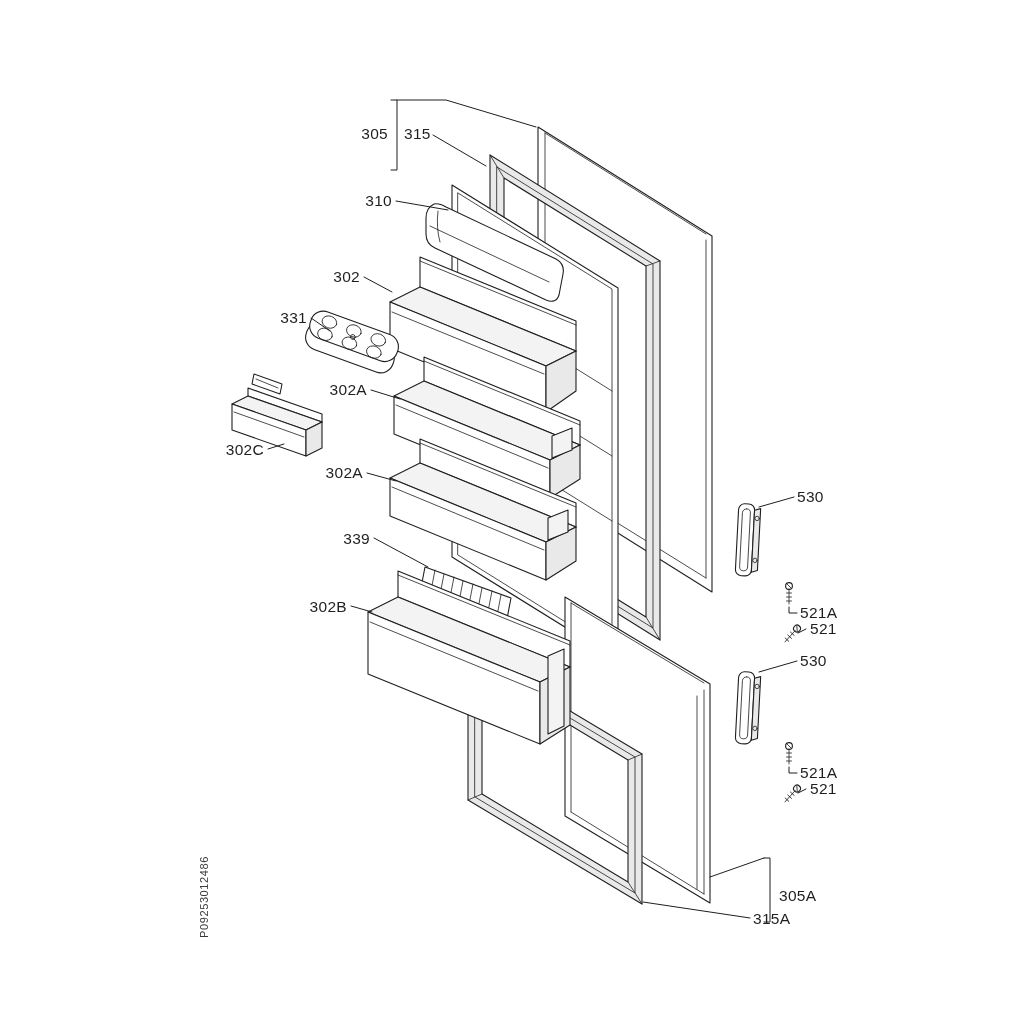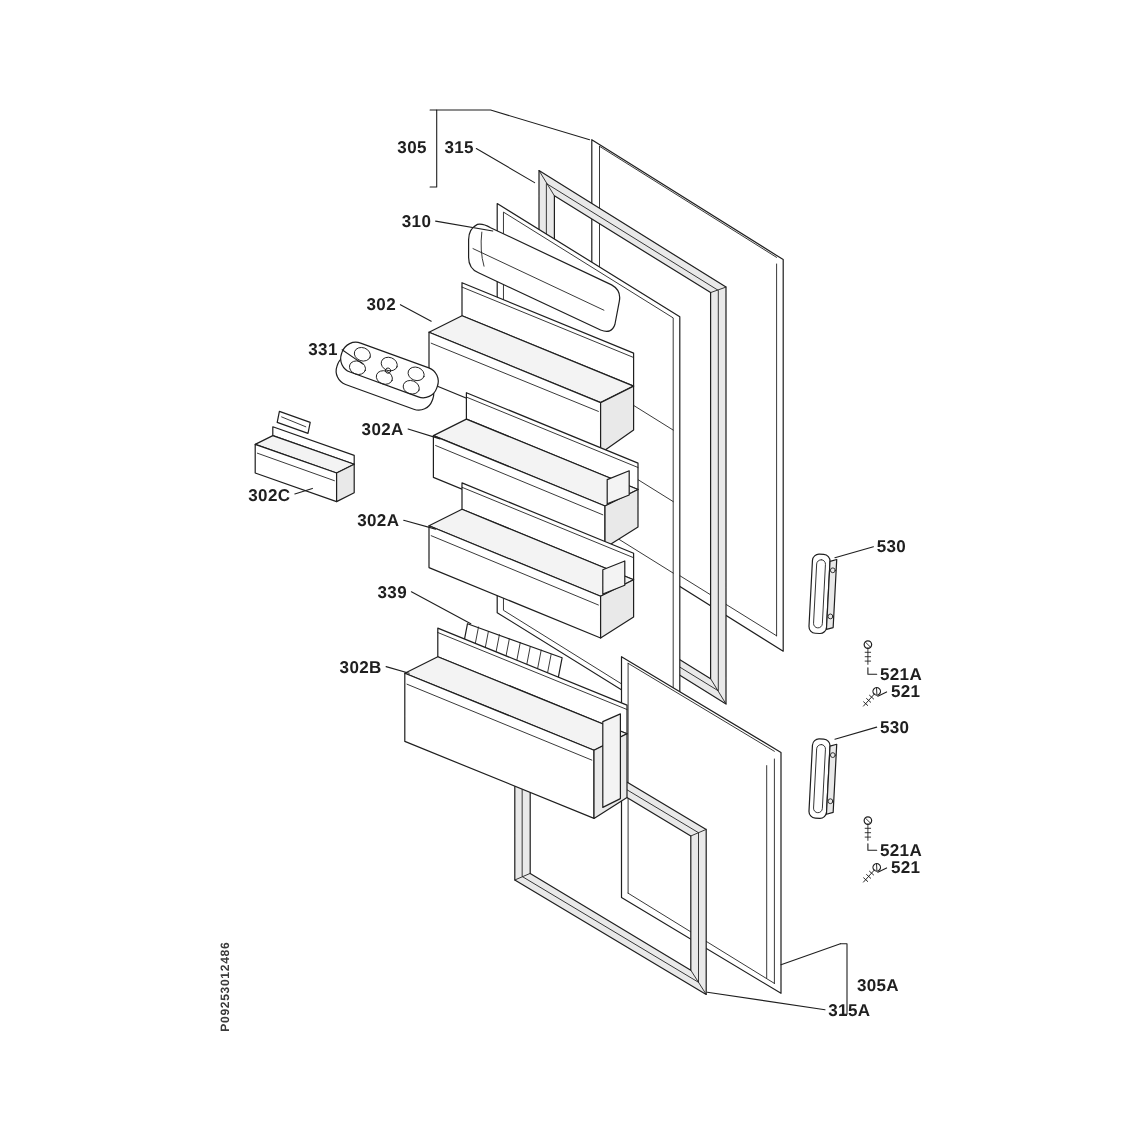--- a/index.html
+++ b/index.html
@@ -2,21 +2,21 @@
 <html style="--ink: #1f1f1f; --paper: #ffffff; --shade-light: #f3f3f3; --shade-mid: #e9e9e9;"><head>
 <meta charset="utf-8">
 <style>
   :root{
     --ink:#1f1f1f;
     --paper:#ffffff;
     --shade-light:#f3f3f3;
     --shade-mid:#e9e9e9;
   }
   html,body{margin:0;padding:0;background:var(--paper);}
-  .stage{width:1024px;height:1024px;position:relative;background:var(--paper);overflow:hidden;font-weight:bold;}
+  .stage{width:1024px;height:1024px;position:relative;background:var(--paper);overflow:hidden;}
   svg{display:block;}
   .ol-thin{fill:none;stroke:var(--ink);stroke-width:.8;stroke-linejoin:round;stroke-linecap:round;}
   .fw{fill:var(--paper);stroke:var(--ink);stroke-width:1.1;stroke-linejoin:round;}
   .fl{fill:var(--shade-light);stroke:var(--ink);stroke-width:1.1;stroke-linejoin:round;}
   .fm{fill:var(--shade-mid);stroke:var(--ink);stroke-width:1.1;stroke-linejoin:round;}
   .leader{fill:none;stroke:var(--ink);stroke-width:1;stroke-linejoin:round;stroke-linecap:round;}
   text{font-family:"Liberation Sans","DejaVu Sans",sans-serif;fill:var(--ink);}
   .callout{font-size:15.5px;letter-spacing:.3px;}
   .code{font-size:11px;letter-spacing:.6px;fill:#3a3a3a;}
 </style>

